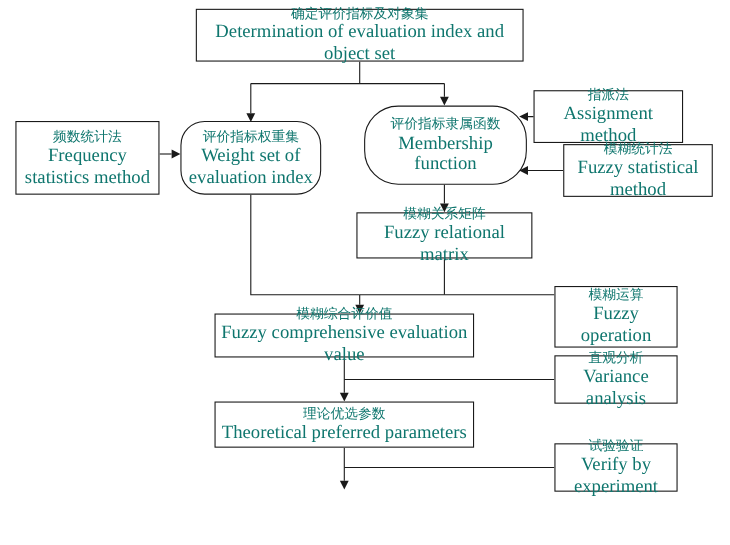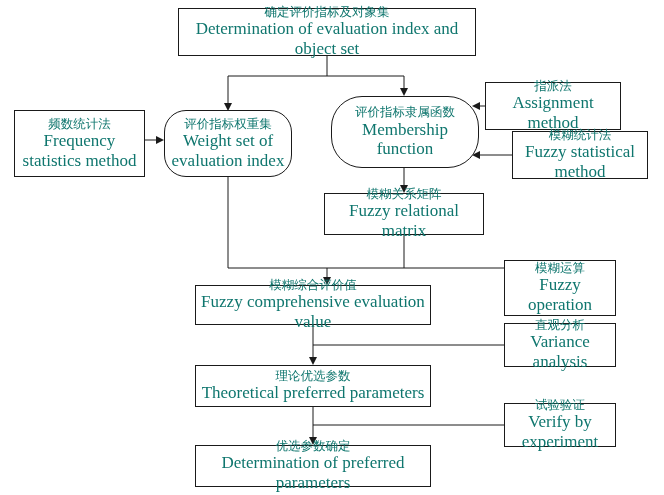--- a/index.html
+++ b/index.html
@@ -164,18 +164,14 @@
   <div class="node" style="left:195px; top:365px; width:236px; height:42px;">
     <div class="cn">理论优选参数</div>
     <div class="en">Theoretical preferred parameters</div>
   </div>
 
   <div class="node" style="left:504px; top:403px; width:112px; height:44px;">
     <div class="cn">试验验证</div>
     <div class="en">Verify by experiment</div>
   </div>
 
-  <div class="node" style="left:195px; top:445px; width:236px; height:42px;">
-    <div class="cn">优选参数确定</div>
-    <div class="en">Determination of preferred parameters</div>
-  </div>
 
 </div>
 
 </body></html>

